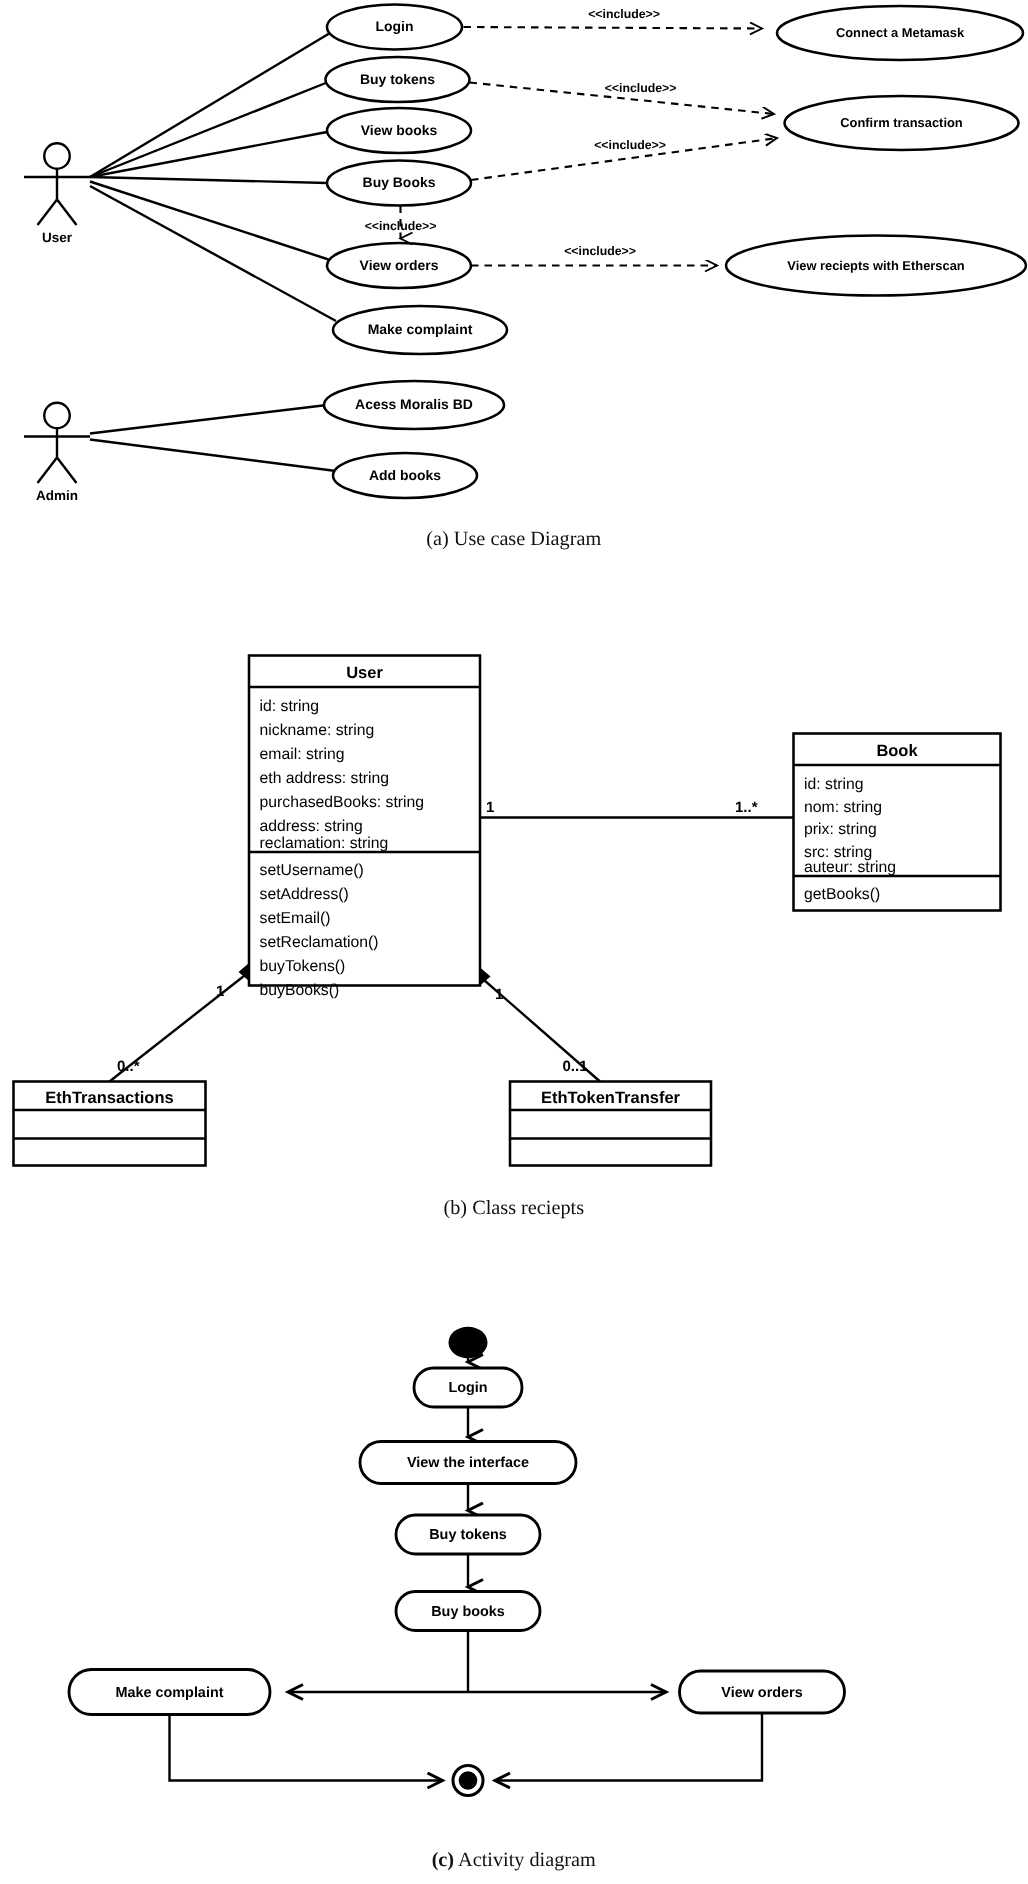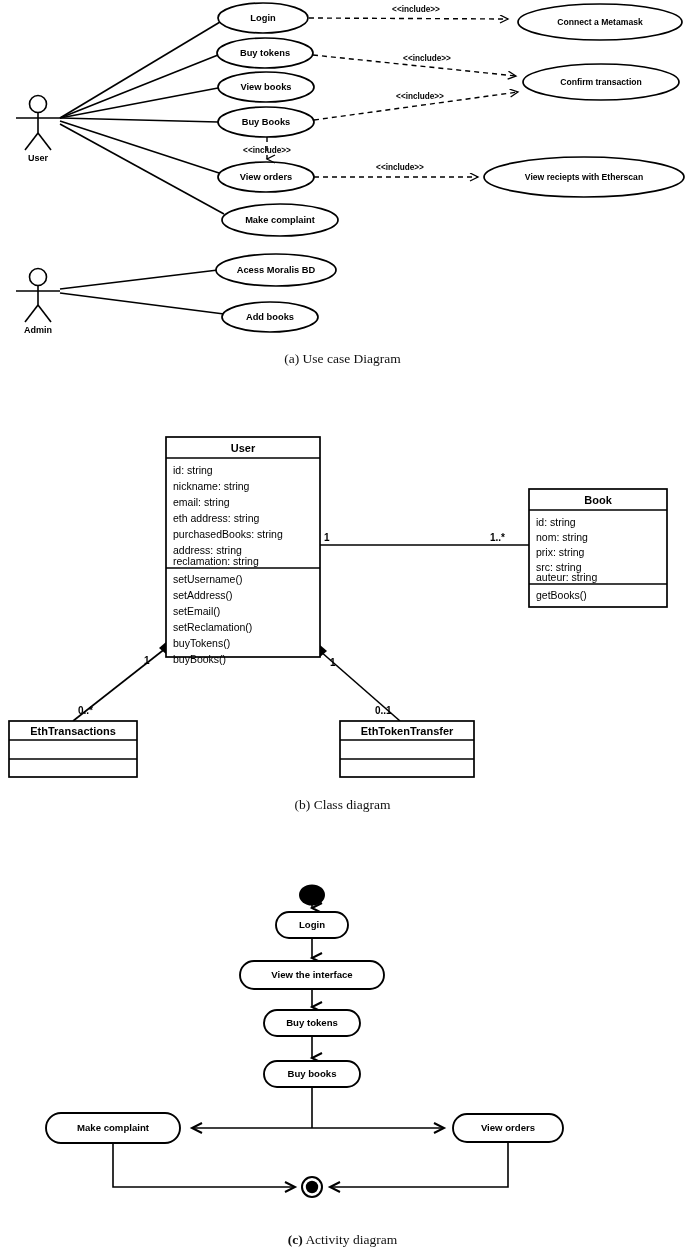--- a/index.html
+++ b/index.html
@@ -302,21 +302,21 @@
     <g>
       <rect class="shape-box" x="340" y="721" width="134" height="56"></rect>
       <line x1="340" y1="740" x2="474" y2="740" class="stroke-solid"></line>
       <line x1="340" y1="759" x2="474" y2="759" class="stroke-solid"></line>
       <text class="cls-title" x="407" y="735">EthTokenTransfer</text>
     </g>
   </svg>
 
   <div class="caption" style="margin-top:2px;">
     <span>(b)</span>
-    <span>Class diagram</span>
+    <span>Class reciepts</span>
   </div>
 </div>
 
 <div class="figure" id="activity-figure">
   <svg class="diagram-svg" width="685" height="375" viewBox="0 845 685 375" xmlns="http://www.w3.org/2000/svg">
     <defs>
       <marker id="actArrowDown" markerWidth="14" markerHeight="14" refX="6" refY="11" orient="auto" markerUnits="userSpaceOnUse">
         <path d="M1,1 L6,11 L11,1" fill="none" stroke="#000" stroke-width="2"></path>
       </marker>
       <marker id="actArrowLeft" markerWidth="14" markerHeight="14" refX="11" refY="6" orient="auto" markerUnits="userSpaceOnUse">

